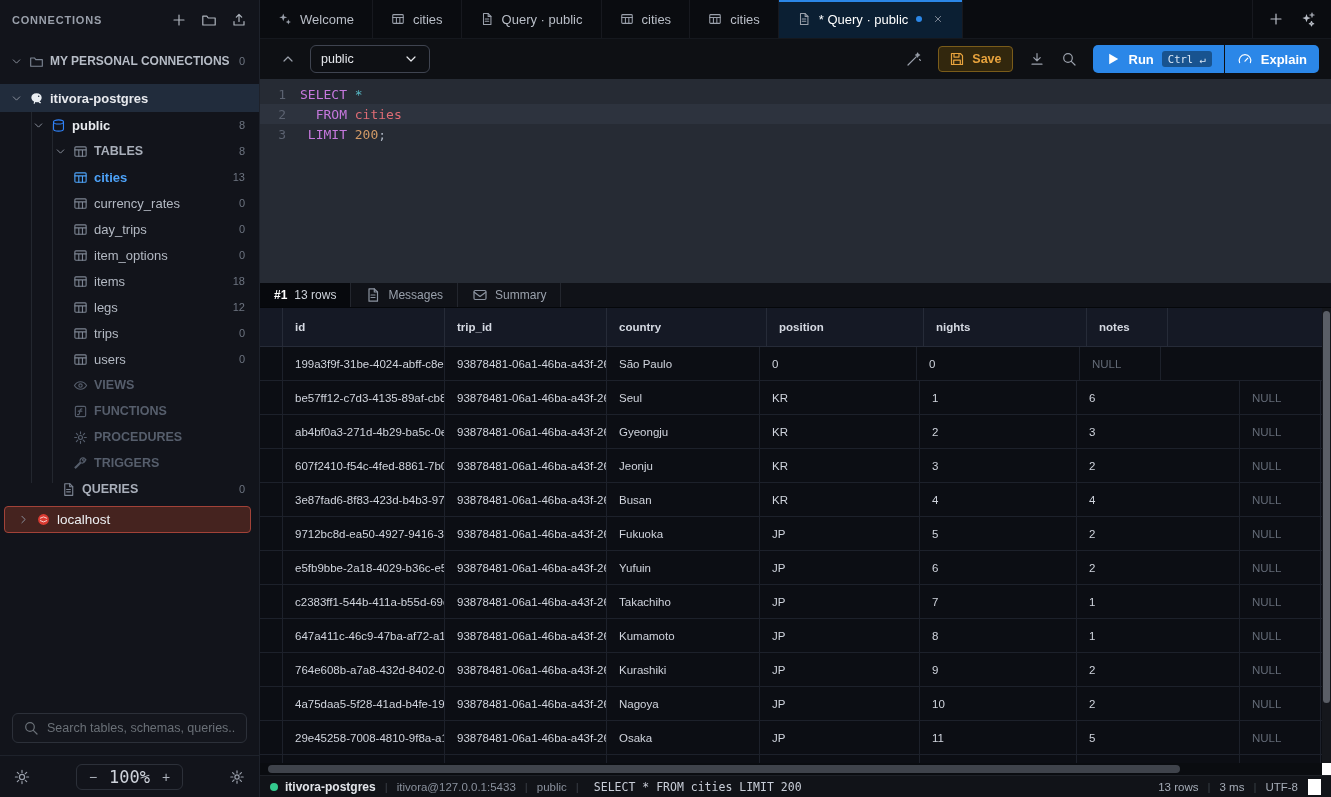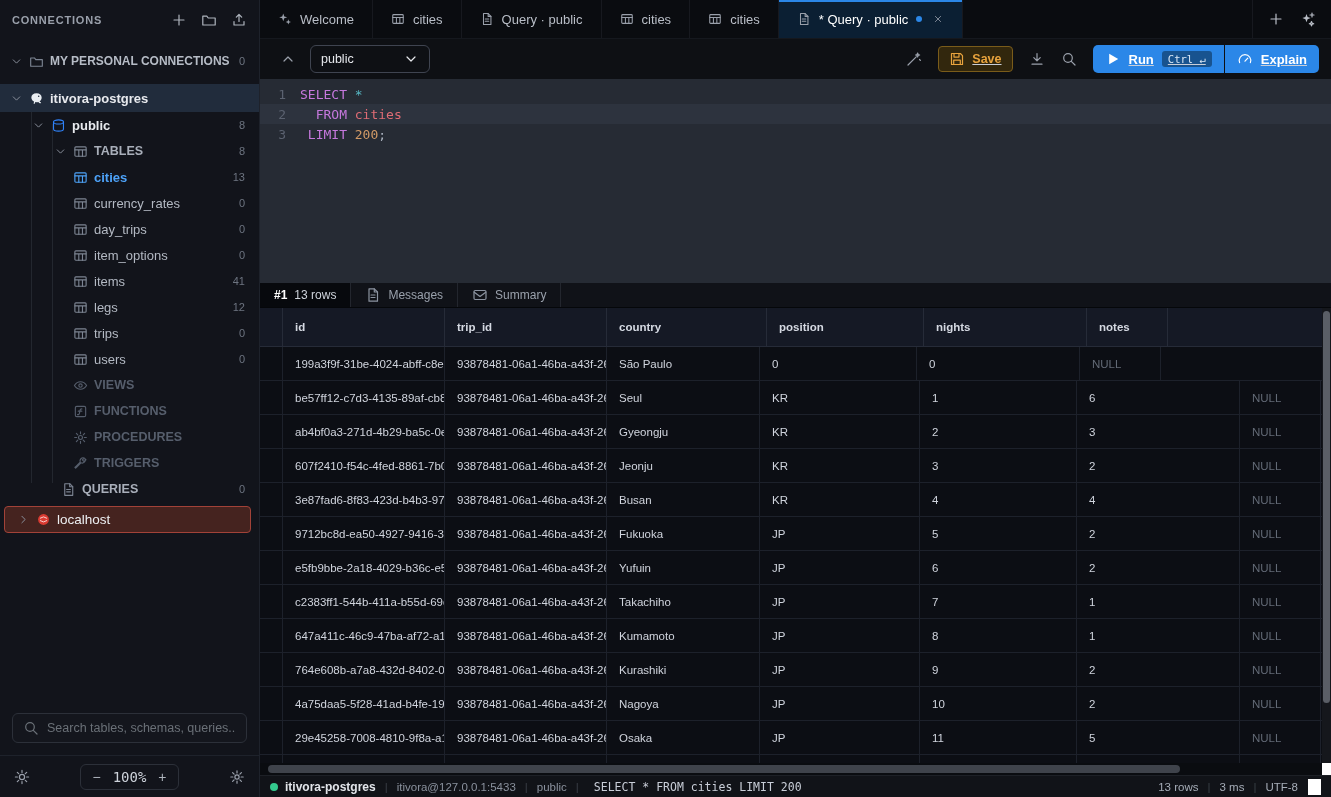--- a/index.html
+++ b/index.html
@@ -29,21 +29,21 @@
   .trow.dim .tlabel, .trow.dim .ticon { color:#565e6c; font-weight:bold; font-size:12.5px; }
   .trow.errorrow { background:#45231f; border:1px solid #a24238; border-radius:4px; margin:4px 8px 0 4px; height:27px; color:#e8eaee; }
   .trow.errorrow .tlabel { color:#eceef1; font-size:13.5px; }
   .sb-bottom { flex:none; }
   .sb-search { margin:10px 12px 12px; height:30px; border:1px solid #2c3039; border-radius:6px; background:#14161d; display:flex; align-items:center; padding:0 10px; gap:8px; color:#6a7077; }
   .sb-search input { background:transparent; border:none; outline:none; color:#aab0bb; font-size:12.5px; width:100%; font-family:"Liberation Sans",sans-serif; }
   .sb-search input::placeholder { color:#6a7077; }
   .sb-foot { height:42px; border-top:1px solid #1e222b; display:flex; align-items:center; padding:0 14px; color:#aeb4bd; }
   .zoomctl { margin:0 auto; border:1px solid #2c3039; border-radius:6px; height:26px; display:flex; align-items:center; gap:10px; padding:0 10px; }
   .zoomctl .zbtn { cursor:pointer; color:#aeb4bd; font-size:14px; width:12px; text-align:center; }
-  .zoomctl .zlevel { font-family:"DejaVu Sans Mono", monospace; font-size:14px; color:#ced3db; }
+  .zoomctl .zlevel { font-family:"DejaVu Sans Mono", monospace; font-size:17px; color:#ced3db; }
 
   
   .main { position:absolute; left:260px; top:0; width:1071px; height:797px; }
 
   
   .tabbar { position:absolute; left:0; top:0; width:1071px; height:39px; background:#0a0c10; border-bottom:1px solid #15181e; display:flex; }
   .tabs-left { display:flex; flex:1; min-width:0; }
   .tab { display:flex; align-items:center; gap:8px; padding:0 18px; border-right:1px solid #17191f; color:#b9bec7; font-size:13px; cursor:pointer; position:relative; }
   .tab .tabicon { color:#9aa0ab; display:flex; }
   .tab.active { background:#0b1f33; color:#fff; }
@@ -51,21 +51,21 @@
   .tab .mdot { width:6px; height:6px; border-radius:50%; background:#2b87e8; }
   .tab .tclose { color:#8b93a0; display:flex; margin-left:2px; cursor:pointer; }
   .tabbar-right { display:flex; align-items:center; gap:6px; padding:0 10px; border-left:1px solid #17191f; color:#b9bec7; }
   .tabbar-right .ibtn { width:26px; height:26px; display:flex; align-items:center; justify-content:center; cursor:pointer; }
 
   
   .etoolbar { position:absolute; left:0; top:39px; width:1071px; height:40px; background:#0e1014; display:flex; align-items:center; padding:0 12px; gap:14px; }
   .collapse-btn { color:#9aa0ab; display:flex; cursor:pointer; margin-left:8px; }
   .schema-select { width:120px; height:28px; border:1px solid #3f4450; border-radius:6px; display:flex; align-items:center; padding:0 10px; gap:8px; color:#e6e8ec; font-size:12.5px; cursor:pointer; background:#0e1014; }
   .schema-select .ssl { flex:1; }
-  .etb-right { margin-left:auto; display:flex; align-items:center; gap:16px;text-decoration:underline; }
+  .etb-right { margin-left:auto; display:flex; align-items:center; gap:16px; }
   .ibtn.grey { color:#9aa0ab; cursor:pointer; display:flex; }
   .save-btn { height:26px; display:flex; align-items:center; gap:7px; padding:0 10px; background:#32270d; border:1px solid #7a5c1a; border-radius:4px; color:#e8a33d; font-size:12.5px; font-weight:bold; cursor:pointer; }
   .run-group { display:flex; align-items:stretch; height:28px; border-radius:5px; overflow:hidden; }
   .run-btn, .explain-btn { background:#2b87e8; color:#fff; display:flex; align-items:center; gap:8px; padding:0 12px; font-size:13px; font-weight:bold; cursor:pointer; border:none; }
   .run-divider { width:1px; background:#0e1014; }
   .kbd { background:rgba(9,40,70,.55); border-radius:3px; padding:2px 6px; font-family:"DejaVu Sans Mono",monospace; font-size:10.5px; font-weight:normal; color:#dce9f7; }
 
   
   .editor { position:absolute; left:0; top:79px; width:1071px; height:204px; background:#262b34; font-family:"DejaVu Sans Mono", monospace; font-size:13px; padding-top:5px; cursor:text; }
   .eline { height:20px; display:flex; align-items:center; position:relative; }
@@ -243,21 +243,21 @@
           </div>
           <div class="trow " style="padding-left: 52px;">
             <span class="chev"></span>
             <span class="ticon">
               <svg width="15" height="15" viewBox="0 0 16 16" fill="none" stroke="currentColor" stroke-width="1.2" stroke-linecap="round" stroke-linejoin="round">
                 <rect x="2" y="3" width="12" height="10" rx="1"></rect>
                 <path d="M2 6.3h12M6.2 6.3V13M10.1 6.3V13"></path>
               </svg>
             </span>
             <span class="tlabel">items</span>
-            <span class="tcount">41</span>
+            <span class="tcount">18</span>
           </div>
           <div class="trow " style="padding-left: 52px;">
             <span class="chev"></span>
             <span class="ticon">
               <svg width="15" height="15" viewBox="0 0 16 16" fill="none" stroke="currentColor" stroke-width="1.2" stroke-linecap="round" stroke-linejoin="round">
                 <rect x="2" y="3" width="12" height="10" rx="1"></rect>
                 <path d="M2 6.3h12M6.2 6.3V13M10.1 6.3V13"></path>
               </svg>
             </span>
             <span class="tlabel">legs</span>

